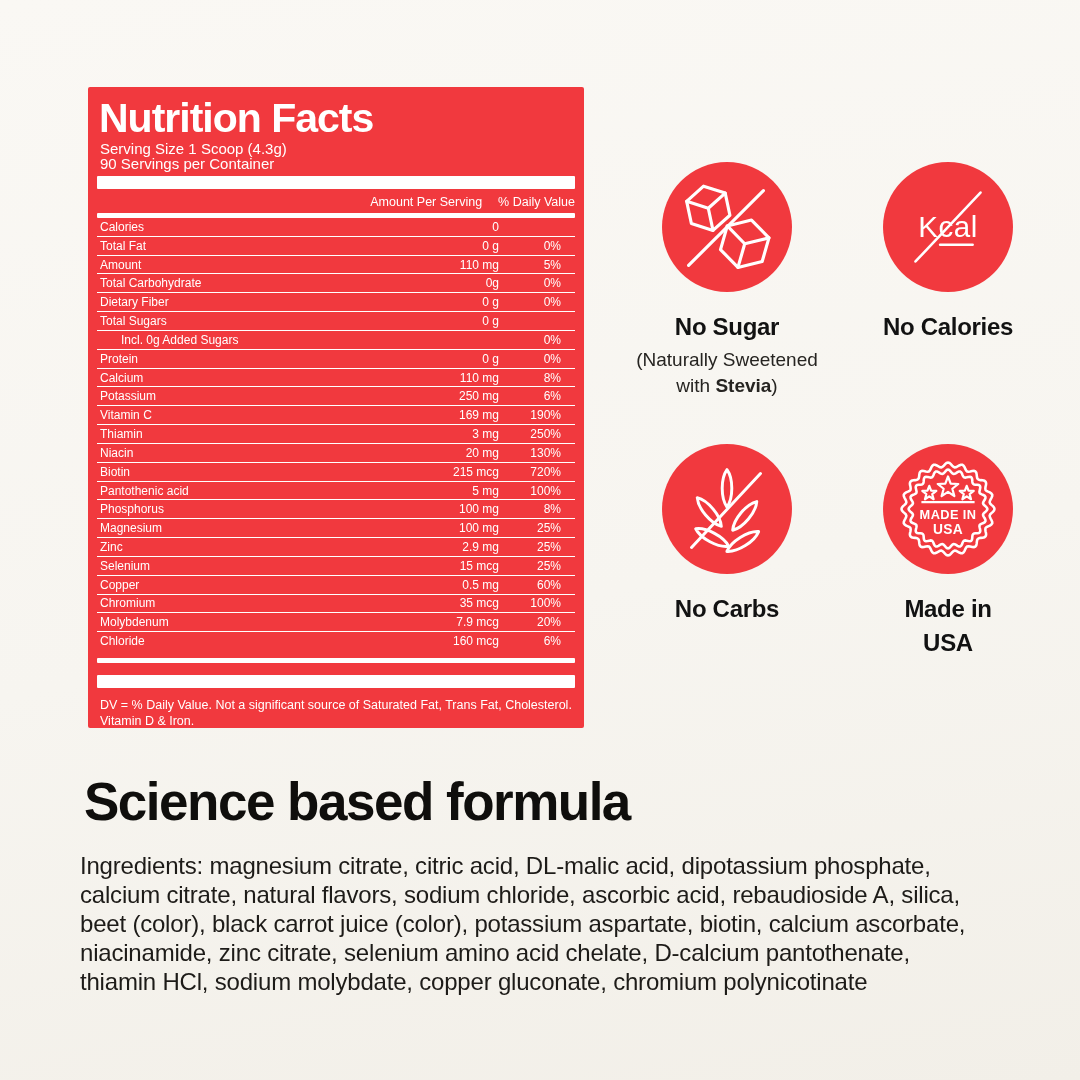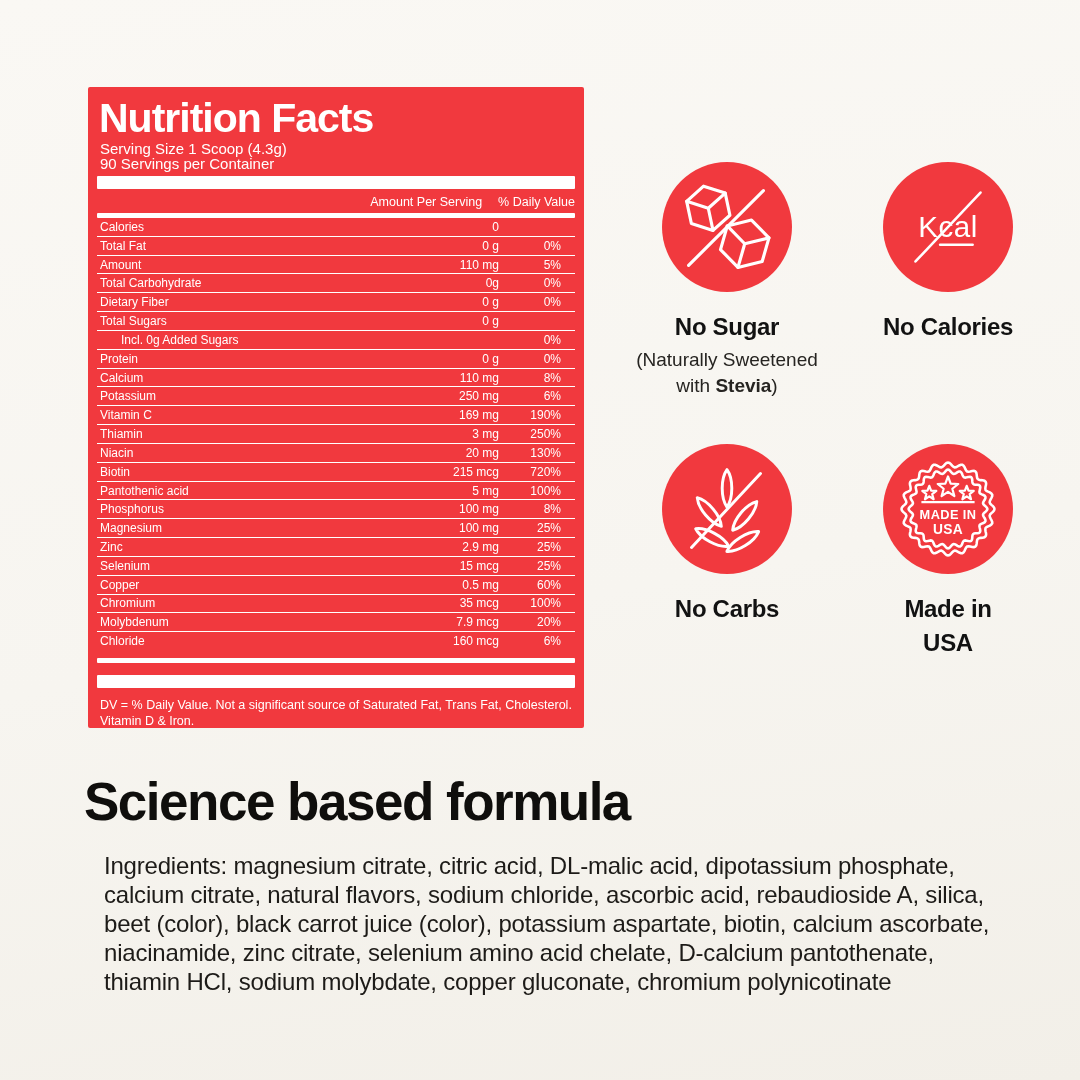--- a/index.html
+++ b/index.html
@@ -45,21 +45,21 @@
   .red-circle{fill:#F1393E;}
   .wicon{stroke:#fff;stroke-width:3.2;fill:none;stroke-linecap:round;stroke-linejoin:round;}
   .kcal-text{font-family:"Liberation Sans",sans-serif;font-size:30px;fill:#fff;letter-spacing:0.5px;}
   .seal{fill:none;stroke:#fff;stroke-width:2.6;}
   .star{fill:none;stroke:#fff;stroke-width:2.2;stroke-linejoin:round;vector-effect:non-scaling-stroke;}
   .seal-t{font-family:"Liberation Sans",sans-serif;font-weight:700;fill:#fff;letter-spacing:0.4px;}
 
   
   .section-heading{position:absolute;left:84px;top:776px;margin:0;
     font-size:53px;font-weight:600;letter-spacing:-1.5px;color:#0F0E0C;line-height:52px;text-align:center;}
-  .ingredients{position:absolute;left:104px;top:851px;width:908px;margin:0;
+  .ingredients{position:absolute;left:80px;top:851px;width:908px;margin:0;
     font-size:24px;line-height:29px;color:#1D1B18;letter-spacing:-0.2px;}
 </style>
 </head>
 <body>
 
 <div class="canvas">
 
   <section class="nf-label">
     <h1 class="nf-title">Nutrition Facts</h1>
     <div class="nf-serving first">Serving Size 1 Scoop (4.3g)</div>

